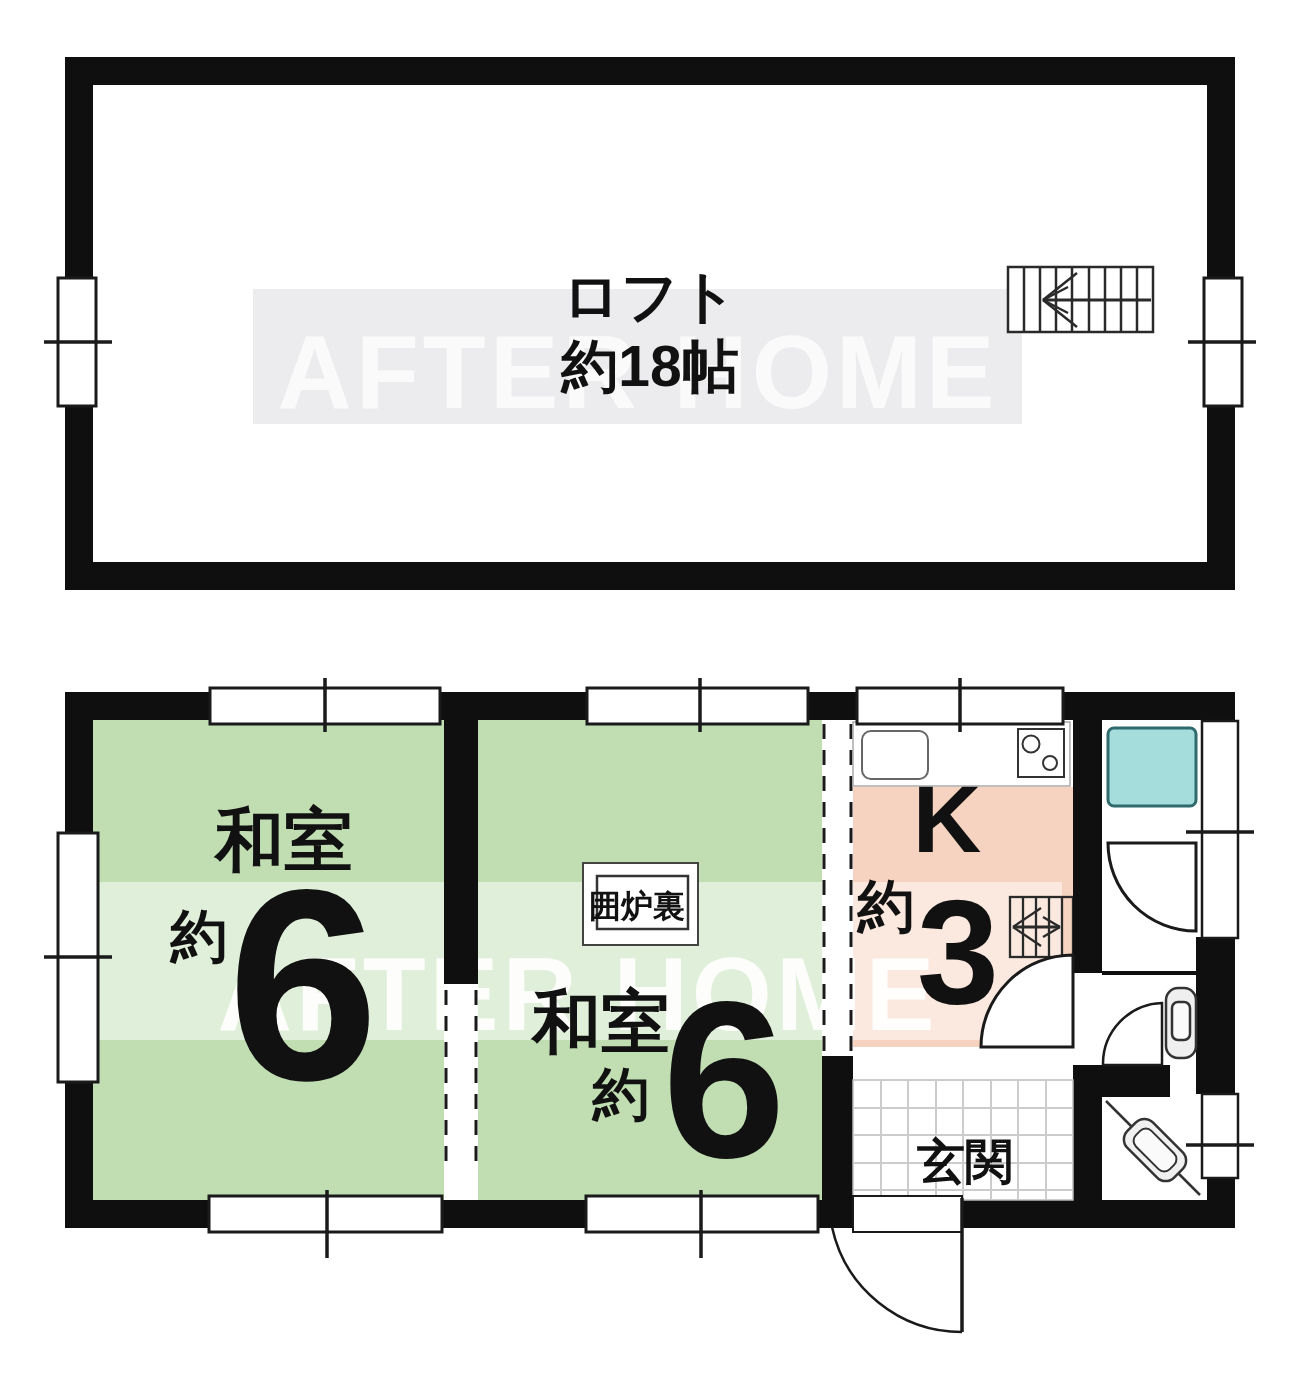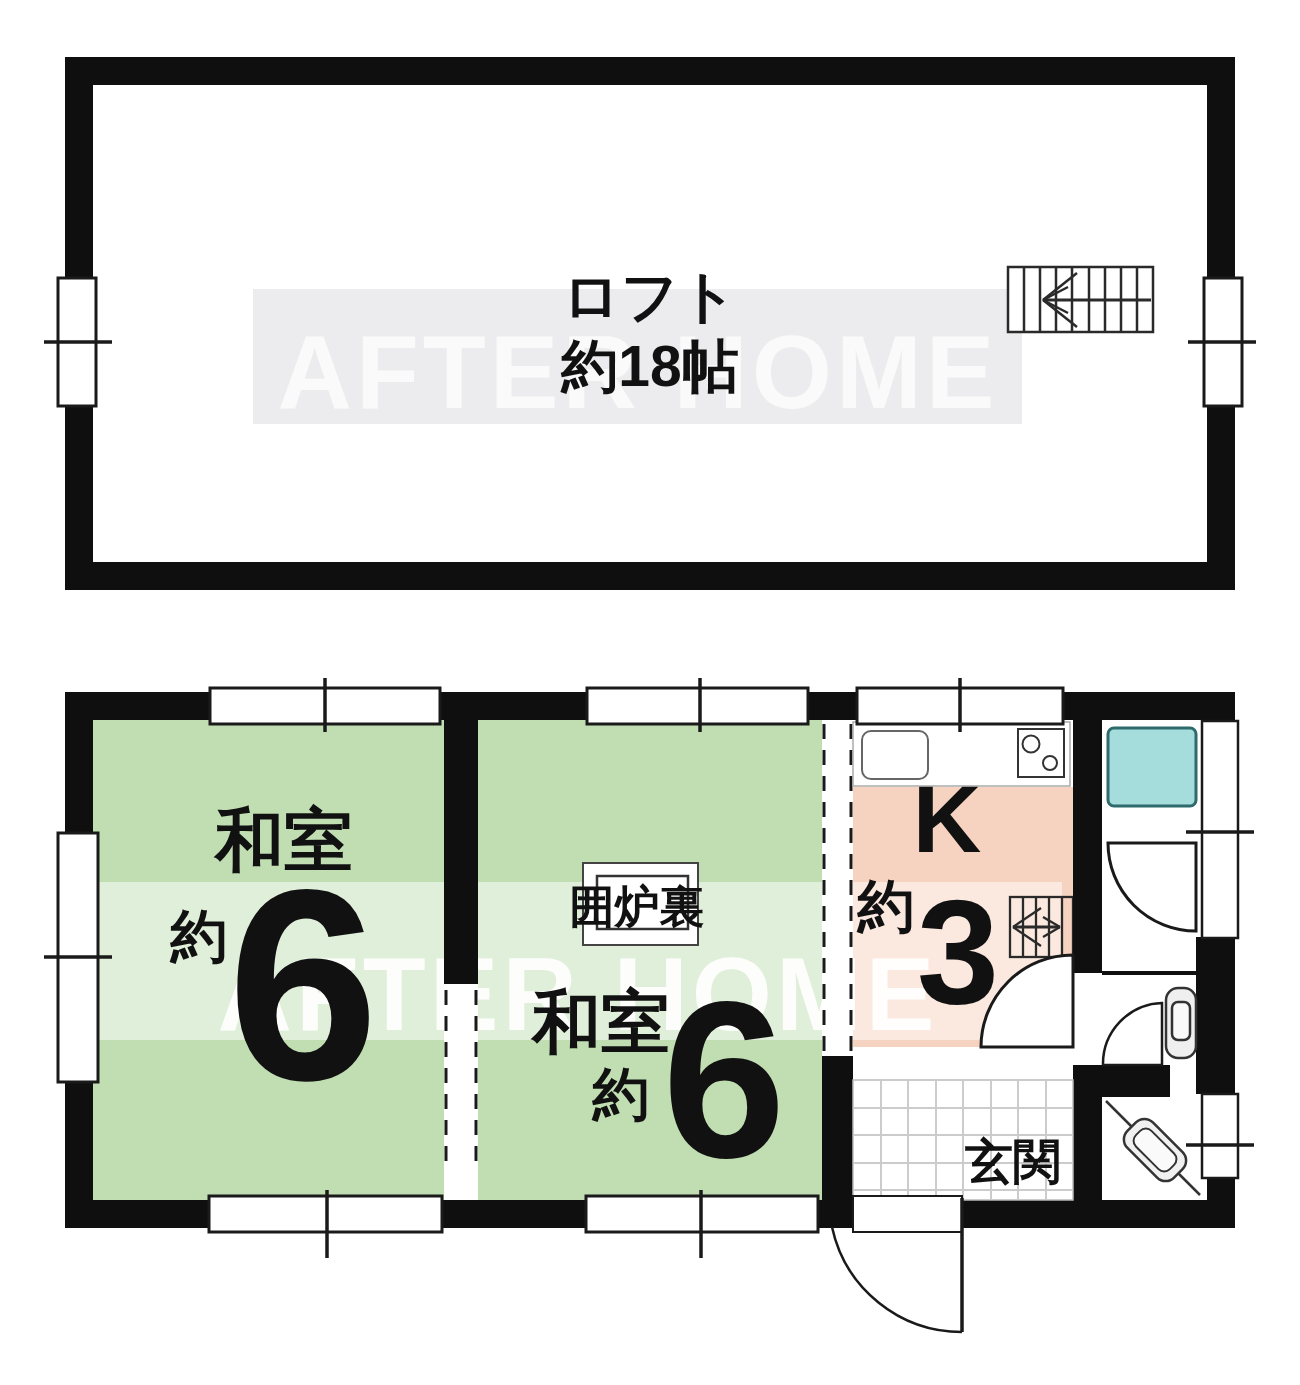--- a/index.html
+++ b/index.html
@@ -9,22 +9,22 @@
   .lbl{position:absolute;transform:translate(-50%,-50%);white-space:nowrap;color:#111;
        line-height:1;text-align:right;}
   .lbl-loft-name{font-size:57px;font-weight:800;}
   .lbl-loft-size{font-size:57px;font-weight:700;}
   .lbl-room{font-size:69px;font-weight:800;}
   .lbl-approx{font-size:57px;font-weight:900;}
   .lbl-num-big{font-size:272px;font-weight:900;letter-spacing:-6px;}
   .lbl-num-mid{font-size:222px;font-weight:900;letter-spacing:-4px;}
   .lbl-num-k{font-size:148px;font-weight:900;}
   .lbl-k{font-size:95px;font-weight:900;}
-  .lbl-irori{font-size:45px;font-weight:800;}
-  .lbl-genkan{font-size:48px;font-weight:800;margin-left:48px;}
+  .lbl-irori{font-size:32px;font-weight:800;}
+  .lbl-genkan{font-size:48px;font-weight:800;}
 </style>
 </head>
 <body>
 
 <div id="canvas">
 <svg id="plan-svg" width="1300" height="1385" viewBox="0 0 1300 1385">
 
   <g>
     <rect x="65" y="57" width="1170" height="533" fill="#0f0f0f"></rect>
     <rect x="93" y="85" width="1114" height="477" fill="#ffffff"></rect>

